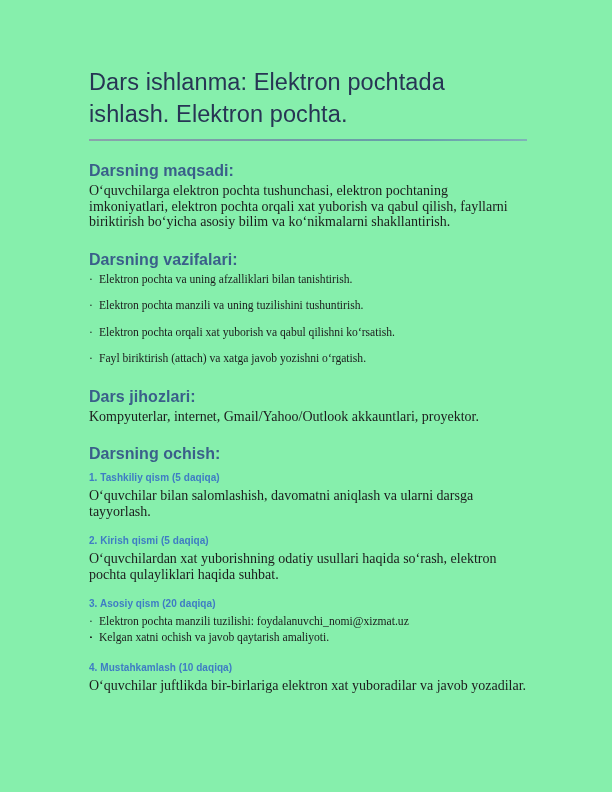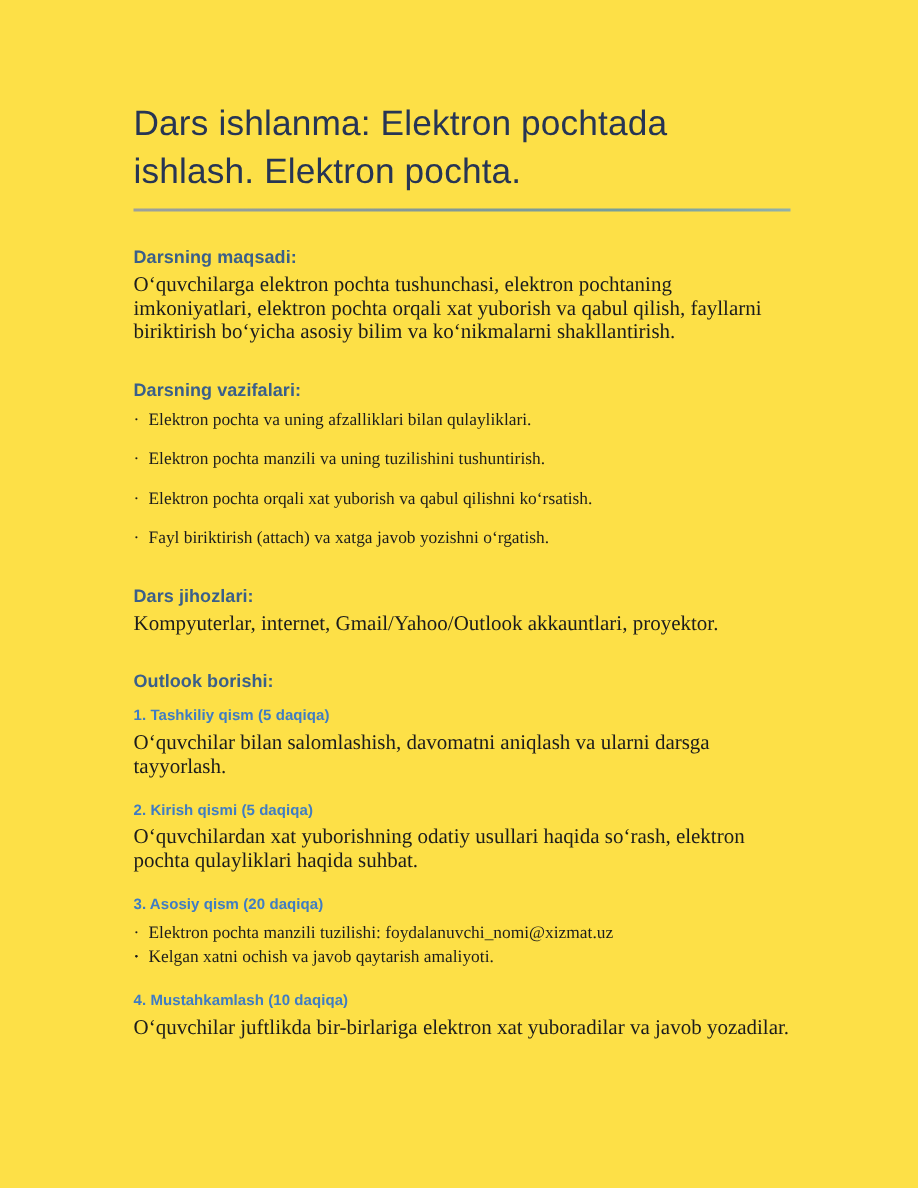--- a/index.html
+++ b/index.html
@@ -15,21 +15,21 @@
     font-family: "Liberation Serif", "DejaVu Serif", serif;
     -webkit-font-smoothing: antialiased;
   }
 
   #page {
     position: absolute;
     left: 0;
     top: 0;
     width: 612px;
     height: 792px;
-    background: #fde047;
+    background: #86efac;
     box-sizing: border-box;
     padding: 0;
   }
 
   .content {
     position: absolute;
     left: 89px;
     top: 66px;
     width: 438px;
   }
@@ -55,21 +55,21 @@
     opacity: 0.85;
   }
 
   
   .section {
     margin-top: 22px;
   }
 
   .section-heading {
     font-family: "Liberation Sans", "DejaVu Sans", sans-serif;
-    font-size: 12px;
+    font-size: 16px;
     font-weight: 700;
     color: #3a5f8a;
     letter-spacing: 0.05px;
     margin: 0 0 4px 0;
     line-height: 16px;
   }
 
   .body-text {
     font-family: "Liberation Serif", "DejaVu Serif", serif;
     font-size: 14px;
@@ -140,34 +140,34 @@
     <div class="title-rule"></div>
 
     <div class="section">
       <h2 class="section-heading">Darsning maqsadi:</h2>
       <p class="body-text">O‘quvchilarga elektron pochta tushunchasi, elektron pochtaning imkoniyatlari, elektron pochta orqali xat yuborish va qabul qilish, fayllarni biriktirish bo‘yicha asosiy bilim va ko‘nikmalarni shakllantirish.</p>
     </div>
 
     <div class="section">
       <h2 class="section-heading">Darsning vazifalari:</h2>
       <ul class="bullets spaced" id="vazifalar-list">
-          <li><span class="bullet-glyph">·</span><span>Elektron pochta va uning afzalliklari bilan qulayliklari.</span></li>
+          <li><span class="bullet-glyph">·</span><span>Elektron pochta va uning afzalliklari bilan tanishtirish.</span></li>
           <li><span class="bullet-glyph">·</span><span>Elektron pochta manzili va uning tuzilishini tushuntirish.</span></li>
           <li><span class="bullet-glyph">·</span><span>Elektron pochta orqali xat yuborish va qabul qilishni ko‘rsatish.</span></li>
           <li><span class="bullet-glyph">·</span><span>Fayl biriktirish (attach) va xatga javob yozishni o‘rgatish.</span></li>
         </ul>
     </div>
 
     <div class="section">
       <h2 class="section-heading">Dars jihozlari:</h2>
       <p class="body-text">Kompyuterlar, internet, Gmail/Yahoo/Outlook akkauntlari, proyektor.</p>
     </div>
 
     <div class="section">
-      <h2 class="section-heading">Outlook borishi:</h2>
+      <h2 class="section-heading">Darsning ochish:</h2>
       <div id="borish-steps">
           <div class="flow-block">
             <h3 class="sub-heading">1. Tashkiliy qism (5 daqiqa)</h3>
             <p class="body-text">O‘quvchilar bilan salomlashish, davomatni aniqlash va ularni darsga tayyorlash.</p>
           </div>
           <div class="flow-block">
             <h3 class="sub-heading">2. Kirish qismi (5 daqiqa)</h3>
             <p class="body-text">O‘quvchilardan xat yuborishning odatiy usullari haqida so‘rash, elektron pochta qulayliklari haqida suhbat.</p>
           </div>
           <div class="flow-block">

